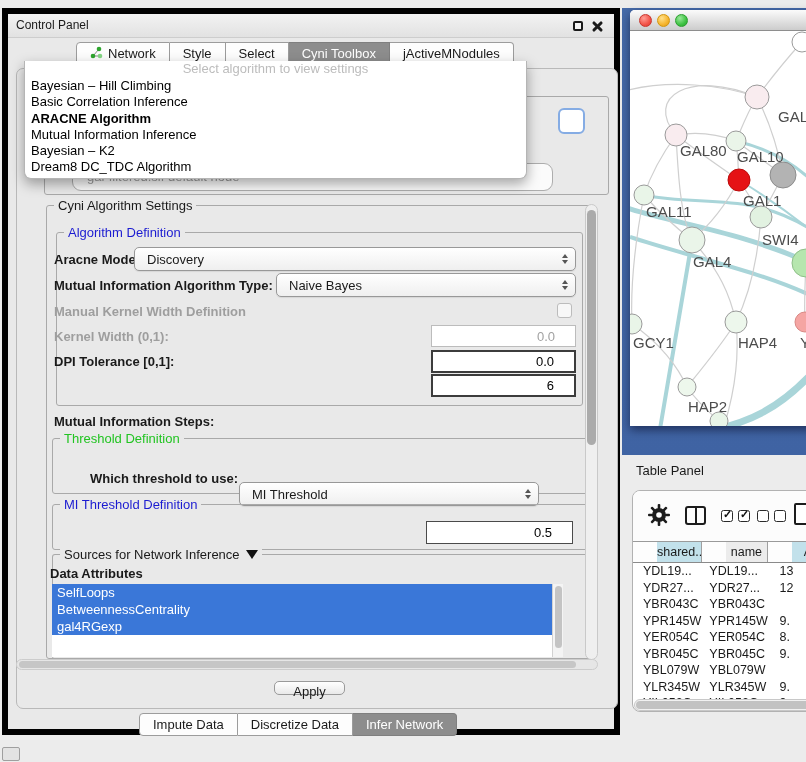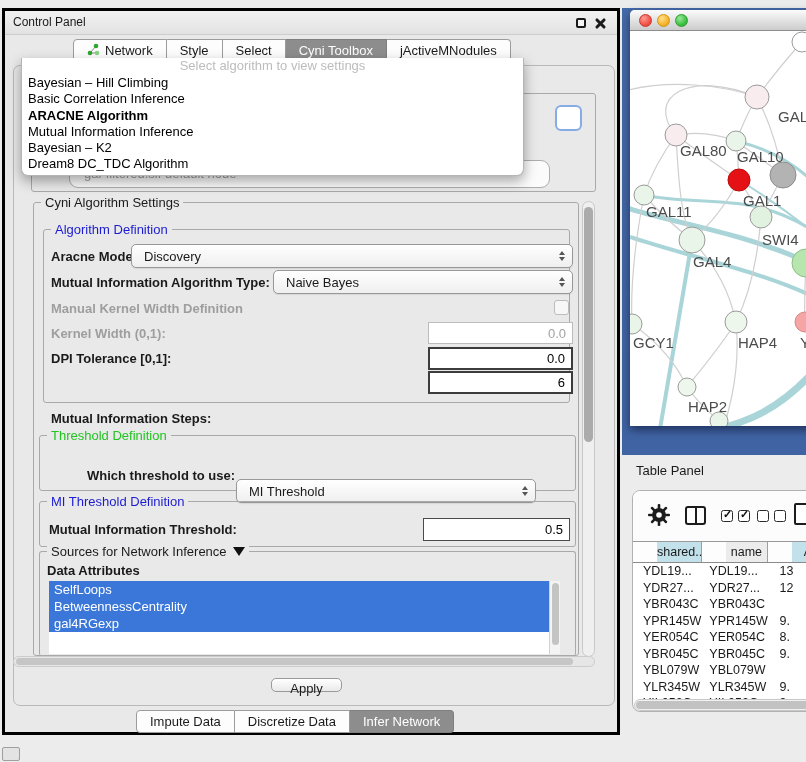--- a/index.html
+++ b/index.html
@@ -7,63 +7,63 @@
   body {
     position: relative;
     overflow: hidden;
     background: #ececec;
     font-family: "Liberation Sans", sans-serif;
     color: #1a1a1a;
   }
   .abs { position: absolute; }
 
   
-  #cp { left:2px; top:8px; width:618px; height:727px; background:#e9e9e9; border:3px solid #000000; }
+  #cp { left:2px; top:8px; width:618px; height:727px; background:#e9e9e9; border:6px solid #000000; }
   #cp > * { position:absolute; }
   #cp-titlebar { left:0; top:0; right:0; height:24px; background:linear-gradient(#f2f2f2,#e2e2e2); border-bottom:1px solid #cdcdcd; }
   #cp-title { font-size:12px; line-height:23px; padding-left:8px; }
   #cp-float { right:31px; top:7px; width:10px; height:10px; border:2px solid #1a1a1a; border-radius:2px; background:#f4f4f4; }
   .x-icon { right:12px; top:7px; width:11px; height:11px; }
   .x-icon::before,.x-icon::after { content:""; position:absolute; left:4.5px; top:-1px; width:3px; height:13px; background:#1a1a1a; border-radius:1.5px; }
   .x-icon::before { transform:rotate(45deg); } .x-icon::after { transform:rotate(-45deg); }
 
   
   .seg-bar { display:flex; height:23px; }
   .seg { display:flex; align-items:center; gap:5px; padding:0 13px; font-size:13px; background:#fdfdfd; border:1px solid #9c9c9c; border-left:none; white-space:nowrap; }
   .seg:first-child { border-left:1px solid #9c9c9c; border-radius:4px 0 0 4px; }
   .seg:last-child { border-radius:0 4px 4px 0; }
   .seg.sel { background:#8d8d8d; color:#ffffff; border-color:#7f7f7f; }
   #top-tabs { left:68px; top:28px; }
   #bottom-tabs { left:131px; top:699px; }
 
   #inner { left:8px; top:54px; width:602px; height:641px; border:1px solid #b9b9b9; border-radius:7px; background:#e9e9e9; }
 
   
-  .gb { position:absolute; border:1px solid #a9a9a9; border-radius:3px; }
+  .gb { position:absolute; border:1px solid #a9a9a9; border-radius:3px;margin-left:10px; }
   .gb-t { position:absolute; top:-8px; left:7px; background:#e9e9e9; padding:0 4px; font-size:13px; white-space:nowrap; display:flex; align-items:center; gap:6px; }
   .t-blue { color:#1b1bd1; } .t-green { color:#22c422; }
 
   
   #popup { left:16px; top:47px; width:503px; height:118px; background:#ffffff; border:1px solid #b5b5b5; border-top:none; border-radius:0 0 7px 7px; box-shadow:0 5px 13px rgba(0,0,0,.35); z-index:20; }
   #popup-ph { height:17px; text-align:center; color:#bcbcbc; font-size:13px; line-height:15px; }
   .pp-item { font-size:13px; height:16.3px; line-height:16.3px; padding-left:6px; color:#000; }
   .pp-item.b { font-weight:bold; }
 
   #inf-gb { left:26px; top:82px; width:565px; height:99px; z-index:1; }
   #focus-frag { left:550px; top:94px; width:27px; height:26px; border:2px solid #85ace4; border-radius:6px; background:#fff; z-index:3; }
   #bg-combo { left:64px; top:149px; width:481px; height:28px; border:1px solid #adadad; border-radius:9px; background:#fbfbfb; color:#9c9c9c; font-size:13px; line-height:26px; padding-left:14px; z-index:2; overflow:hidden; }
 
   
   .lbl { position:absolute; font-size:13px; font-weight:bold; white-space:nowrap; }
   .lbl.dis { color:#9e9e9e; }
   .combo { position:absolute; height:24px; border:1px solid #989898; border-radius:5px; background:linear-gradient(#ffffff,#efefef); display:flex; align-items:center; font-size:13px; padding-left:12px; box-shadow:0 1px 1px rgba(0,0,0,.08); }
   .stp { margin-left:auto; margin-right:7px; display:flex; flex-direction:column; gap:2.5px; }
   .stp i { width:0; height:0; border-left:3.5px solid transparent; border-right:3.5px solid transparent; }
   .stp .up { border-bottom:4.5px solid #555; } .stp .dn { border-top:4.5px solid #555; }
-  .num { position:absolute; text-align:right; font-size:13px; padding:0 6px; font-family:inherit; background:#fff; outline:none; }
+  .num { position:absolute; text-align:right; font-size:13px; padding:0 20px; font-family:inherit; background:#fff; outline:none; }
   .num.dis { border:1px solid #bcbcbc; color:#a2a2a2; }
   .num.foc { border:2px solid #3c3c3c; color:#000; }
   .num.foc2 { border:1.5px solid #4a4a4a; color:#000; }
   .cb { position:absolute; width:15px; height:15px; border:1px solid #bcbcbc; border-radius:3px; background:#f7f7f7; }
   .tri-r { display:inline-block; width:0; height:0; border-top:6px solid transparent; border-bottom:6px solid transparent; border-left:9px solid #111; margin-left:8px; vertical-align:-1px; }
   .tri-d { display:inline-block; width:0; height:0; border-left:6px solid transparent; border-right:6px solid transparent; border-top:9px solid #111; }
 
   .attr-list { position:absolute; left:44px; top:570px; width:511px; height:73px; background:#fff; overflow:hidden; }
   .attr-item { height:17px; line-height:17px; background:#3a77d8; color:#fff; font-size:13px; padding-left:5px; width:calc(100% - 11px); }
   .attr-sb { position:absolute; right:0; top:0; width:11px; height:100%; background:#f4f4f4; border-left:1px solid #d2d2d2; }
@@ -206,21 +206,20 @@
     <span>MI Threshold</span>
     <span class="stp">
         <i class="up"></i>
         <i class="dn"></i>
       </span>
   </div>
 
   <div class="gb" style="left:34px;top:490px;width:537px;height:46px;">
     <div class="gb-t t-blue">MI Threshold Definition</div>
   </div>
-  <div class="lbl" style="left:44px;top:511px;">Mutual Information Threshold:</div>
   <input class="num foc2" style="left: 418px; top: 507px; width: 147px; height: 23px;" readonly="" value="0.5">
 
   <div class="gb" style="left:34px;top:540px;width:537px;height:105px;border-bottom:none;">
     <div class="gb-t">
       <span>Sources for Network Inference</span>
         <span class="tri-d"></span>
     </div>
   </div>
   <div class="lbl" style="left:42px;top:552px;">Data Attributes</div>
   <div class="attr-list">

